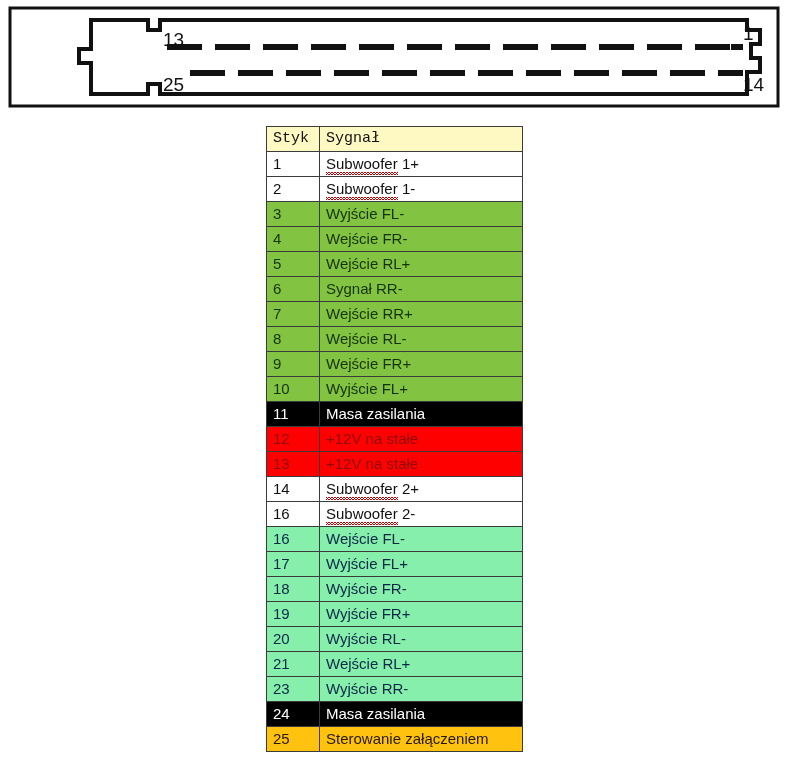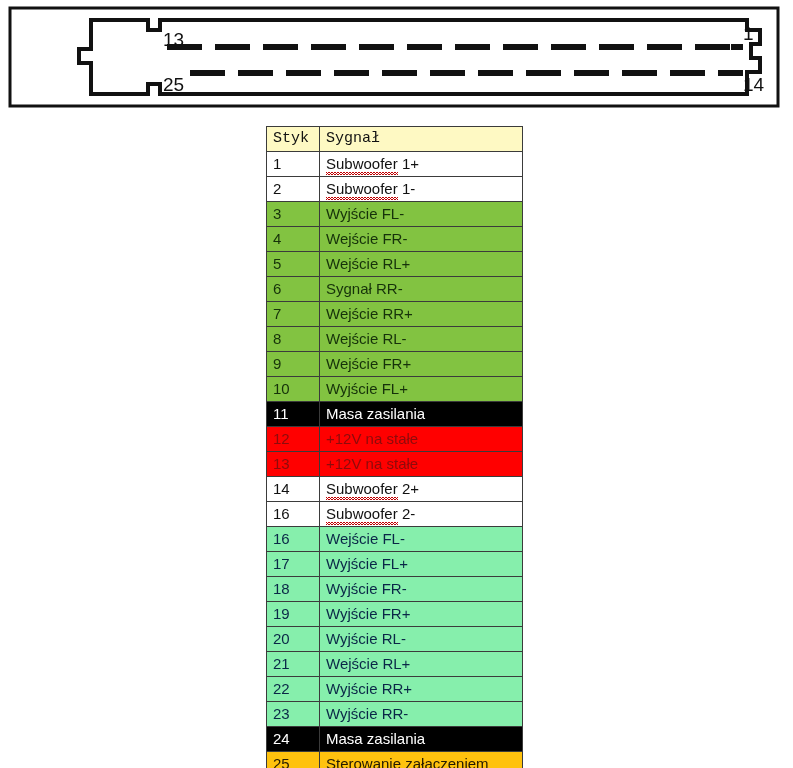--- a/index.html
+++ b/index.html
@@ -246,24 +246,20 @@
       </tr>
       <tr class="theme-blue">
         <td class="col-pin">20</td>
         <td class="col-sig">Wyjście RL-</td>
       </tr>
       <tr class="theme-blue">
         <td class="col-pin">21</td>
         <td class="col-sig">Wejście RL+</td>
       </tr>
       <tr class="theme-blue">
-        <td class="col-pin">22</td>
-        <td class="col-sig">Wyjście RR+</td>
-      </tr>
-      <tr class="theme-blue">
         <td class="col-pin">23</td>
         <td class="col-sig">Wyjście RR-</td>
       </tr>
       <tr class="theme-black">
         <td class="col-pin">24</td>
         <td class="col-sig">Masa zasilania</td>
       </tr>
       <tr class="theme-orange">
         <td class="col-pin">25</td>
         <td class="col-sig">Sterowanie załączeniem</td>

